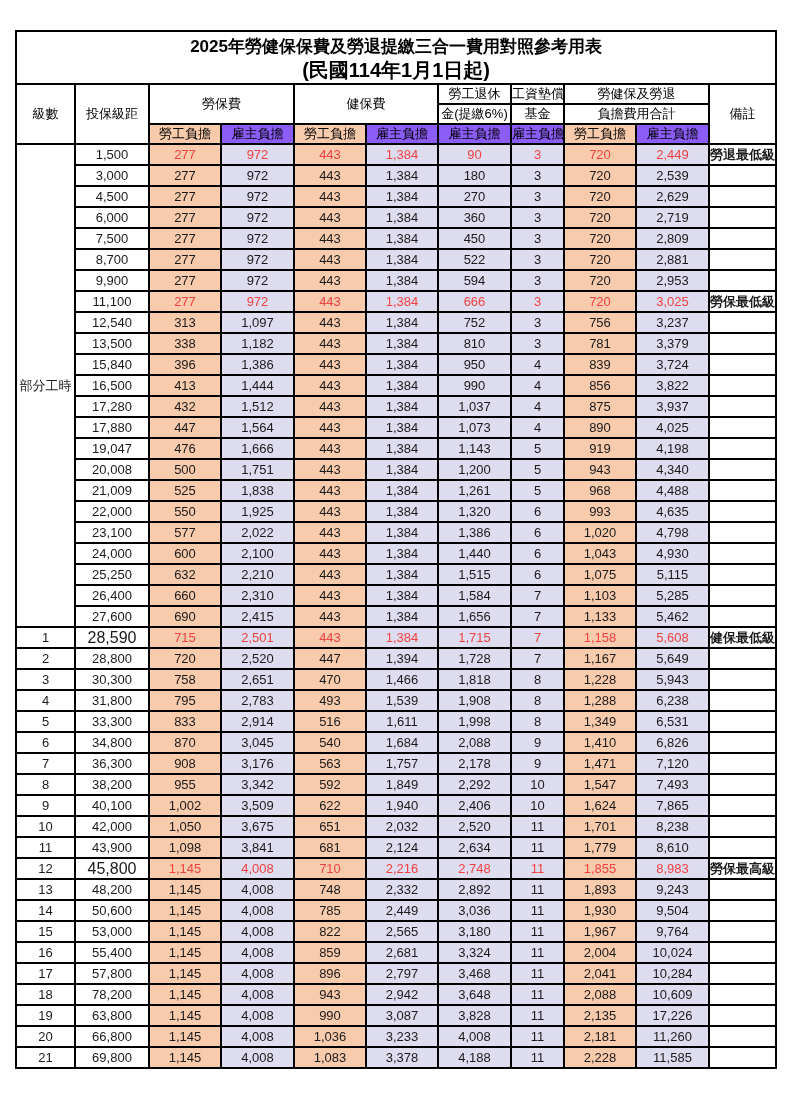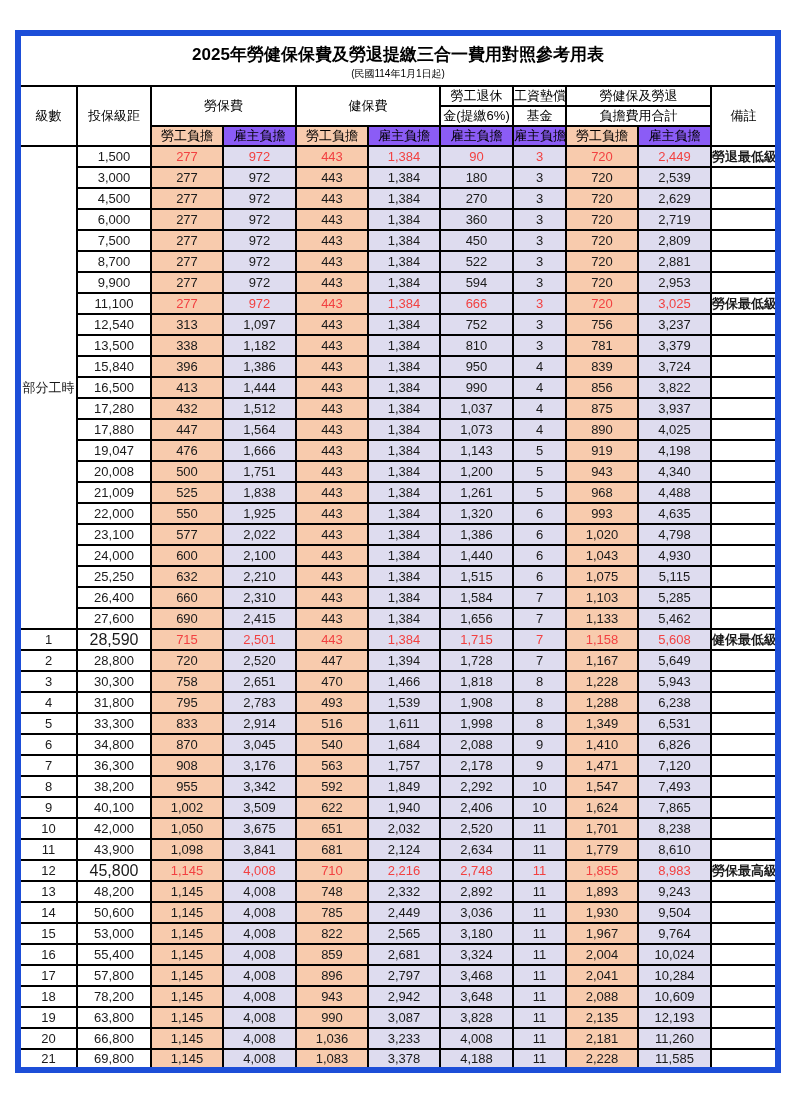--- a/index.html
+++ b/index.html
@@ -9,41 +9,41 @@
     width:791px; height:1120px;
     background:#ffffff;
     font-family:"Liberation Sans","DejaVu Sans",sans-serif;
     overflow:hidden;
   }
   table.ref {
     position:absolute; left:15px; top:30px;
     width:761px;
     border-collapse:collapse;
     table-layout:fixed;
-    border:6px solid #1d4ed8;
+    border:1px solid #1d4ed8;
     padding-left:44px;
   }
   table.ref td, table.ref th {
     border:2px solid #000;
     text-align:center;
     vertical-align:middle;
     padding:0;
     color:#1a1a1a;
     font-size:13px;
     overflow:hidden;
     white-space:nowrap;
   }
   
   col.c-level{width:59px;} col.c-bracket{width:74px;}
   col.c-n72{width:72px;} col.c-n73{width:73px;}
   col.c-fund{width:53px;} col.c-remark{width:67px;}
 
   tr.title-row td { height:53px; border-bottom:2px solid #000; }
   .title-main { font-size:17px; font-weight:700; color:#000; line-height:1.5; }
-  .title-sub  { font-size:10px; font-weight:400; color:#000; line-height:1.1; }
+  .title-sub  { font-size:20px; font-weight:700; color:#000; line-height:1.1; }
 
   tr.hdr1 td, tr.hdr2 td { height:19px; font-size:13px; color:#000; }
   tr.hdr3 td { height:14px; font-size:13px; color:#000; }
   td.emp-h { background:#F8CBAD; }
   td.er-h  { background:#8b5cf6; }
 
   tbody.data tr { height:21px; }
   td.emp { background:#F8CBAD; }
   td.er  { background:#DEDCEF; }
   td.level-cell   { background:#ffffff; font-size:12.5px; }
@@ -618,21 +618,21 @@
         <tr>
           <td class="level-cell">19</td>
           <td class="bracket-cell">63,800</td>
           <td class="emp">1,145</td>
           <td class="er">4,008</td>
           <td class="emp">990</td>
           <td class="er">3,087</td>
           <td class="er">3,828</td>
           <td class="er">11</td>
           <td class="emp">2,135</td>
-          <td class="er">12,193</td>
+          <td class="er">17,226</td>
           <td class="remark-cell"></td>
         </tr>
         <tr>
           <td class="level-cell">20</td>
           <td class="bracket-cell">66,800</td>
           <td class="emp">1,145</td>
           <td class="er">4,008</td>
           <td class="emp">1,036</td>
           <td class="er">3,233</td>
           <td class="er">4,008</td>

